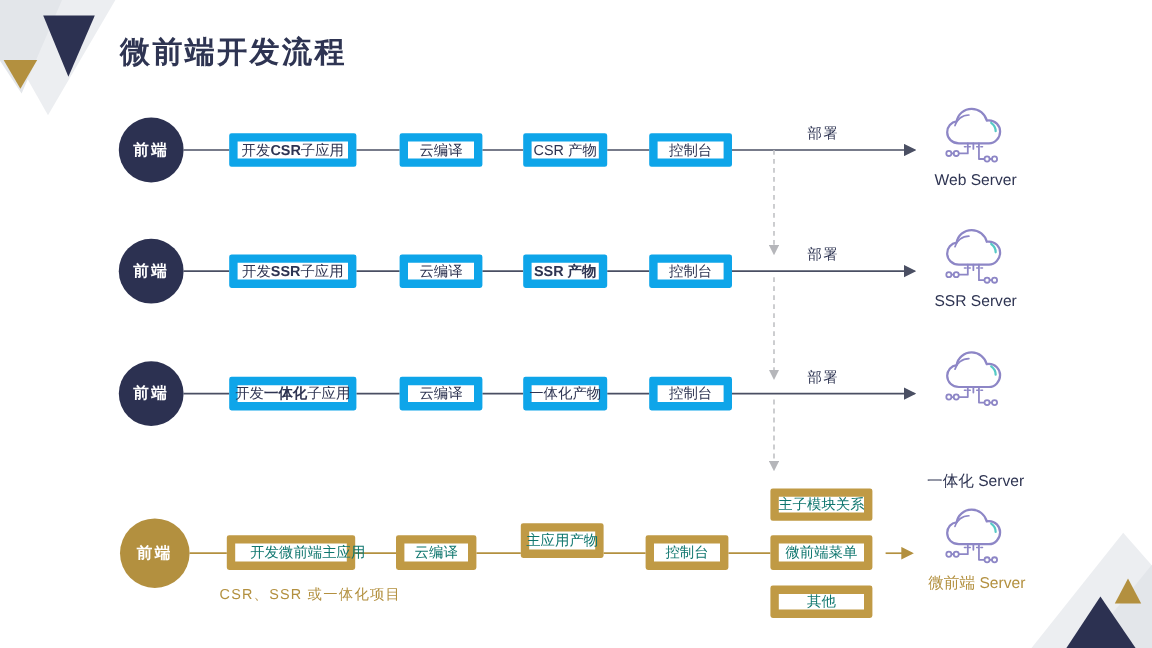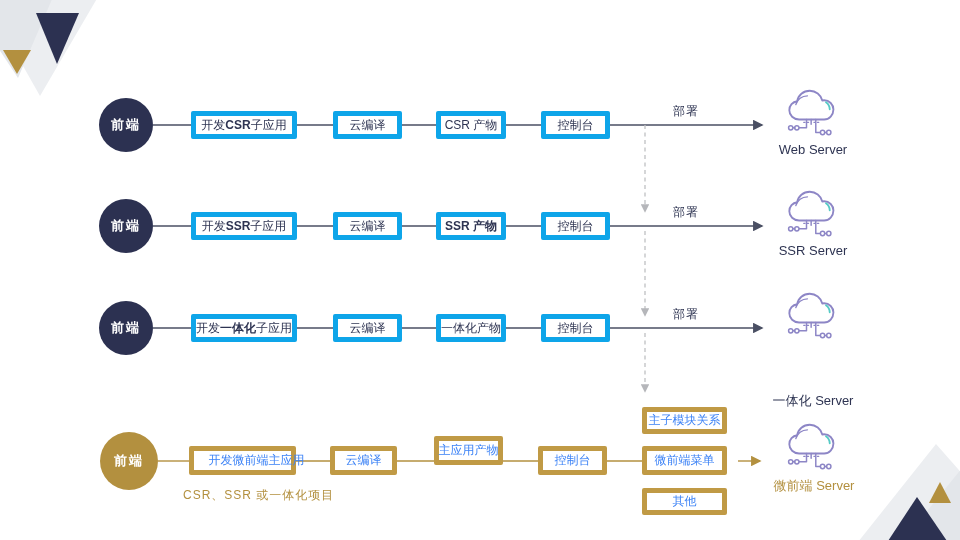--- a/index.html
+++ b/index.html
@@ -13,26 +13,26 @@
     font-size:25px;font-weight:bold;letter-spacing:2px;color:#2e3452;
   }
   .actor{
     position:absolute;border-radius:50%;background:#2c3151;color:#ffffff;
     display:flex;align-items:center;justify-content:center;
     font-size:13px;font-weight:bold;letter-spacing:2px;
   }
   .actor.gold{background:#b3903f;}
   .node{
     position:absolute;box-sizing:border-box;background:#ffffff;
-    border:5px solid #0ea5e9;border-radius:2px;
+    border:7px solid #0ea5e9;border-radius:2px;
     display:flex;align-items:center;justify-content:center;
     font-size:12px;color:#2e3452;white-space:nowrap;
   }
   .node b{font-weight:bold;}
-  .node.gold{border-color:#c09a45;color:#3b82f6;}
+  .node.gold{border-color:#c09a45;color:#0f766e;}
   .wire-label{
     position:absolute;font-size:12px;color:#2e3452;text-align:center;letter-spacing:1px;
   }
   .server-label{
     position:absolute;font-size:13px;color:#2e3452;text-align:center;white-space:nowrap;
   }
   .server-label.gold{color:#b3903f;}
   .note{
     position:absolute;font-size:12px;color:#b3903f;letter-spacing:1px;white-space:nowrap;
   }
@@ -99,20 +99,21 @@
       <path d="M738,461 H760" marker-end="url(#mGold)"></path>
     </g>
 
     <g stroke="#bfc0c3" stroke-width="1.3" fill="none" stroke-dasharray="4 3.5">
       <path d="M645,125 V211" marker-end="url(#mGray)"></path>
       <path d="M645,231 V315" marker-end="url(#mGray)"></path>
       <path d="M645,333 V391" marker-end="url(#mGray)"></path>
     </g>
   </svg>
 
+  <h1 class="page-title">微前端开发流程</h1>
 
   <div class="actor" style="left:99px;top:98px;width:54px;height:54px;">
     <span>前端</span>
   </div>
   <div class="node" style="left:191px;top:111px;width:106px;height:28px;">
     <span>开发 </span>
       <b>CSR</b>
       <span> 子应用</span>
   </div>
   <div class="node" style="left:333px;top:111px;width:69px;height:28px;">云编译</div>

